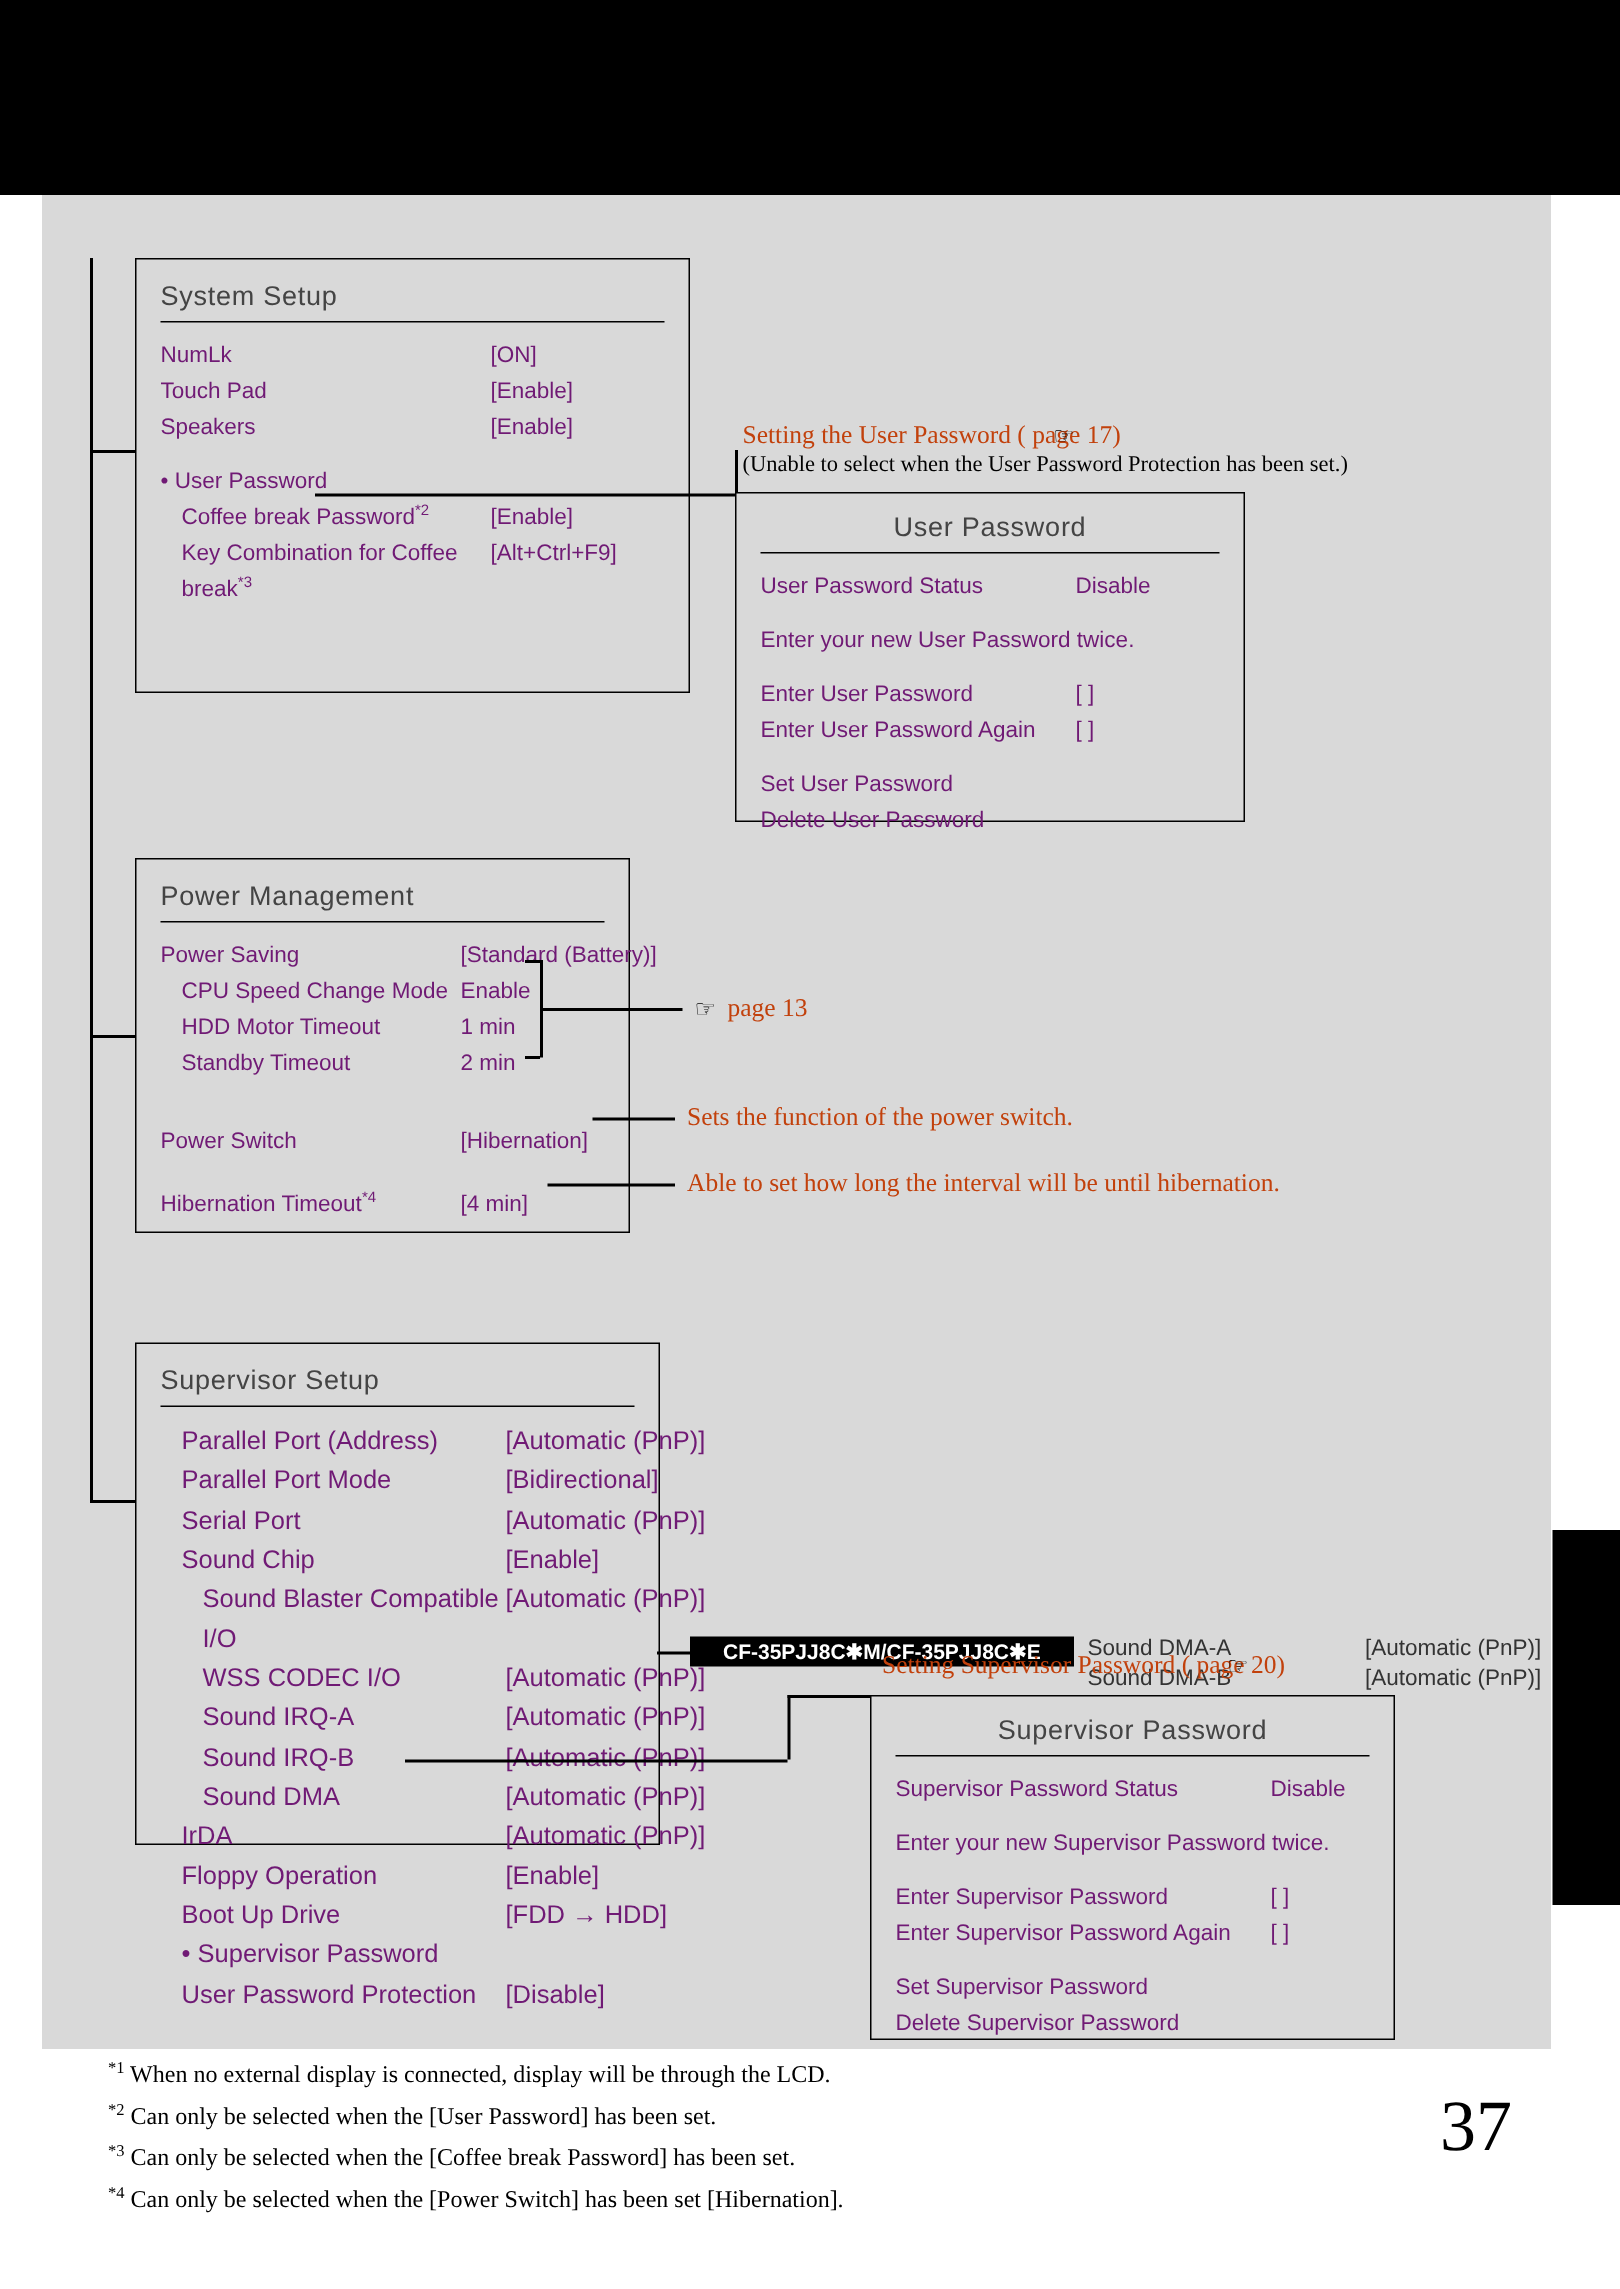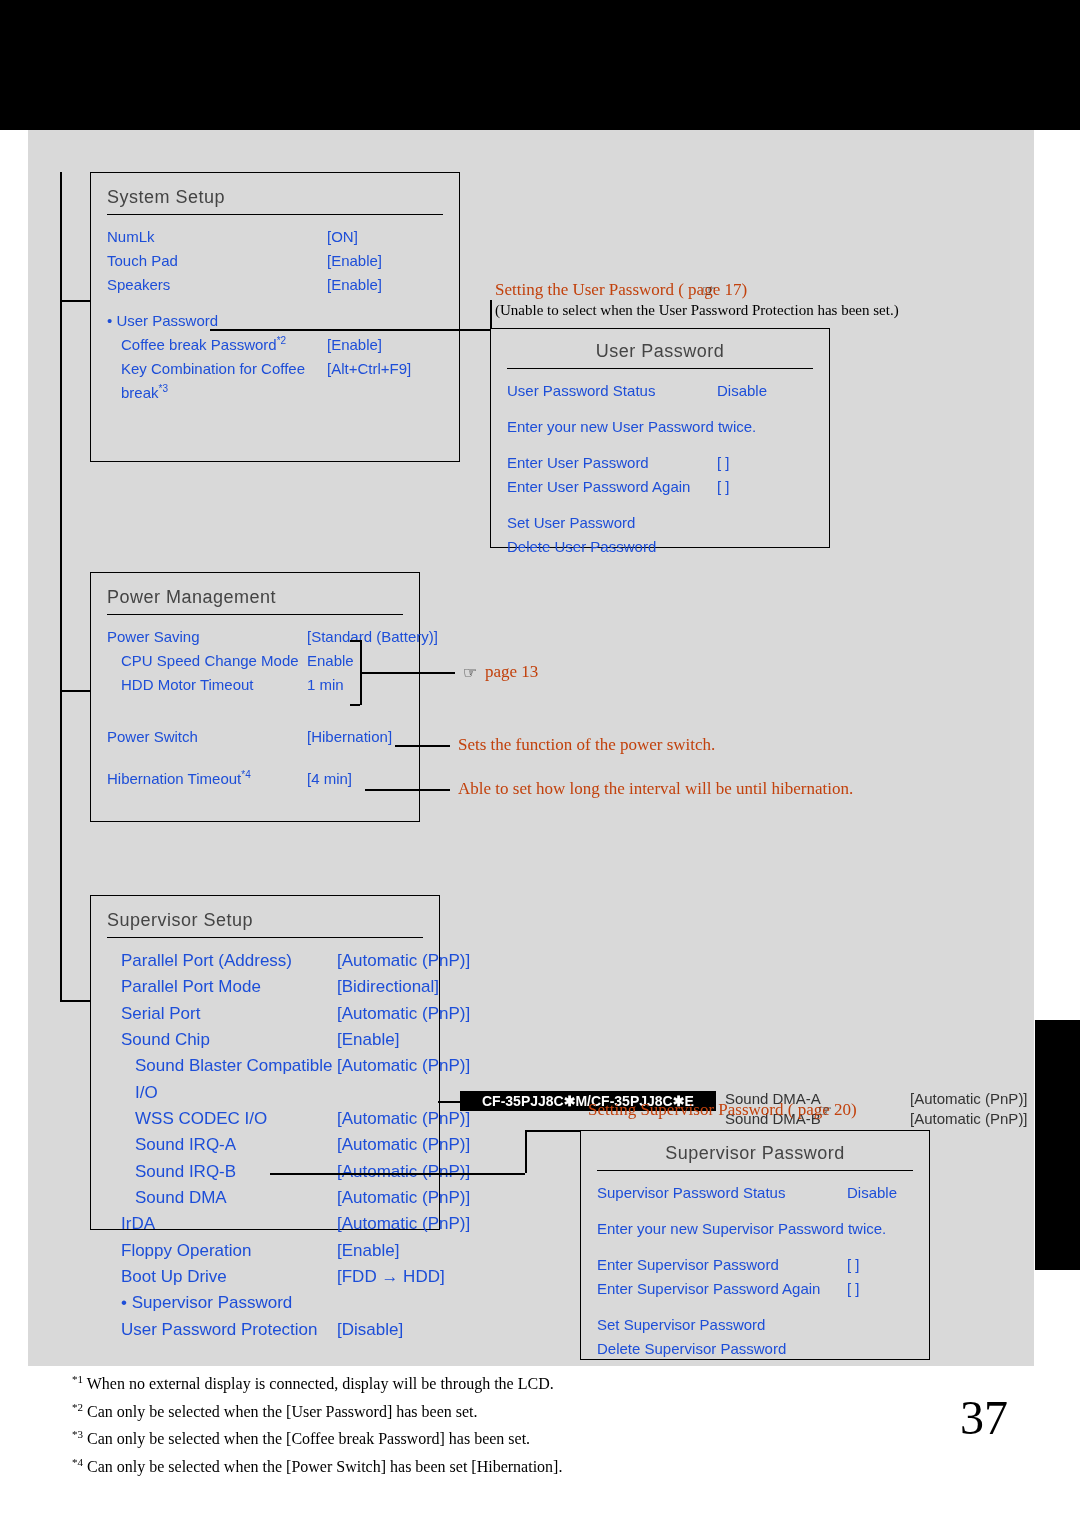--- a/index.html
+++ b/index.html
@@ -37,21 +37,21 @@
     border: 1.5px solid #000;
   }
   .title {
     font-size: 18px;
     color: #444;
     letter-spacing: 0.5px;
     padding-bottom: 6px;
     border-bottom: 1.5px solid #000;
     margin-bottom: 10px;
   }
-  .row { display: flex; font-size: 15px; color: #1d4ed8; line-height: 1.6; }
+  .row { display: flex; font-size: 15px; color: #701a75; line-height: 1.6; }
   .label { flex: 0 0 auto; }
   .value { flex: 0 0 auto; }
   .indent1 { padding-left: 14px; }
   .indent2 { padding-left: 28px; }
   .sup { font-size: 10px; vertical-align: super; }
   .bullet::before { content: "• "; }
 
   
   .system-box { top: 172px; left: 90px; width: 370px; height: 290px; padding: 14px 16px; }
   .system-box .label { width: 220px; }
@@ -214,20 +214,24 @@
       <span class="value">[Standard (Battery)]</span>
     </div>
   <div class="row">
       <span class="label indent1">CPU Speed Change Mode</span>
       <span class="value">Enable</span>
     </div>
   <div class="row">
       <span class="label indent1">HDD Motor Timeout</span>
       <span class="value">1 min</span>
     </div>
+  <div class="row">
+      <span class="label indent1">Standby Timeout</span>
+      <span class="value">2 min</span>
+    </div>
   <div style="height:28px"></div>
   <div class="row">
       <span class="label">Power Switch</span>
       <span class="value">[Hibernation]</span>
     </div>
   <div style="height:18px"></div>
   <div class="row">
       <span class="label"><span>Hibernation Timeout</span><span class="sup">*4</span></span>
       <span class="value">[4 min]</span>
     </div>

